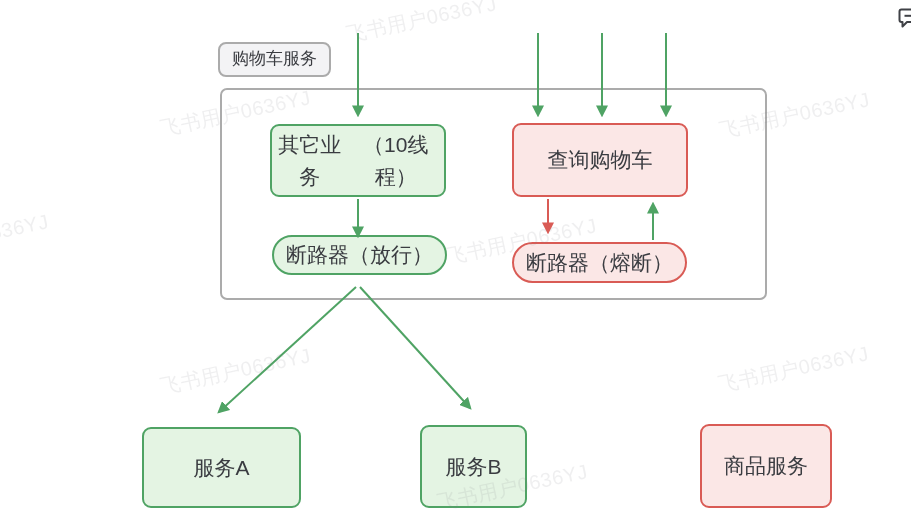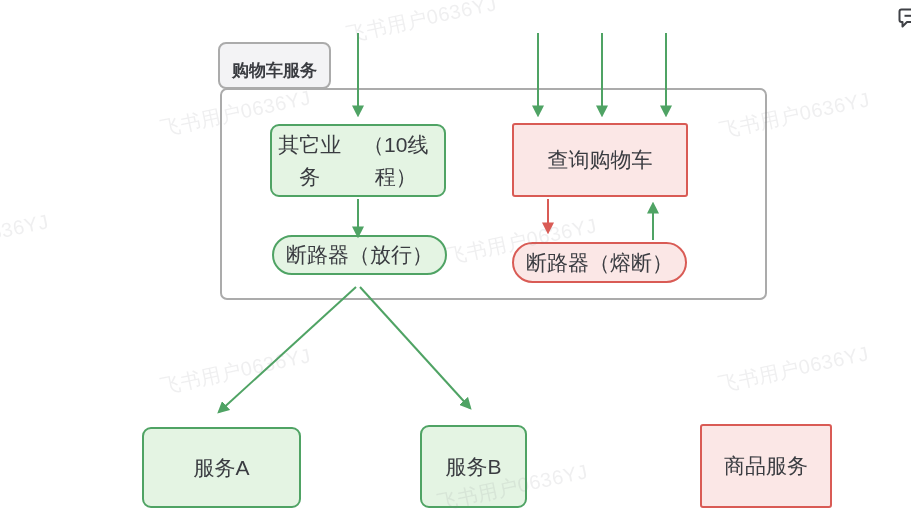--- a/index.html
+++ b/index.html
@@ -19,47 +19,47 @@
     left: 220px; top: 88px; width: 547px; height: 212px;
     border: 2px solid var(--gray);
     border-radius: 7px;
     background: #ffffff;
     box-sizing: border-box;
     z-index: 1;
   }
   .group-label {
     position: absolute;
     left: 218px; top: 42px;
-    padding: 15px 12px 5px 12px;
+    padding: 3px 12px 5px 12px;
     background: var(--label-bg);
     border: 2px solid var(--gray);
     border-radius: 8px;
     font-size: 17px;
-    font-weight: bold;
+    font-weight: normal;
     color: var(--text);
     z-index: 2;
   }
 
   
   .node {
     position: absolute;
     box-sizing: border-box;
     display: flex;
     flex-direction: row;
     align-items: center;
     justify-content: center;
     text-align: center;
     font-size: 21px;
     font-weight: 500;
     line-height: 1.5;
     color: var(--text);
     z-index: 2;
   }
   .node.green { background: var(--green-fill); border: 2px solid var(--green); border-radius: 9px; }
-  .node.red   { background: var(--red-fill);   border: 2px solid var(--red);   border-radius: 3px; }
+  .node.red   { background: var(--red-fill);   border: 2px solid var(--red);   border-radius: 9px; }
   .node.pill  { border-radius: 21px; }
 
   .n-other    { left: 270px; top: 124px; width: 176px; height: 73px; }
   .n-query    { left: 512px; top: 123px; width: 176px; height: 74px; }
   .n-bpass    { left: 272px; top: 235px; width: 175px; height: 40px; }
   .n-btrip    { left: 512px; top: 242px; width: 175px; height: 41px; text-align: right; }
   .n-svca     { left: 142px; top: 427px; width: 159px; height: 81px; }
   .n-svcb     { left: 420px; top: 425px; width: 107px; height: 83px; }
   .n-product  { left: 700px; top: 424px; width: 132px; height: 84px; }
 

